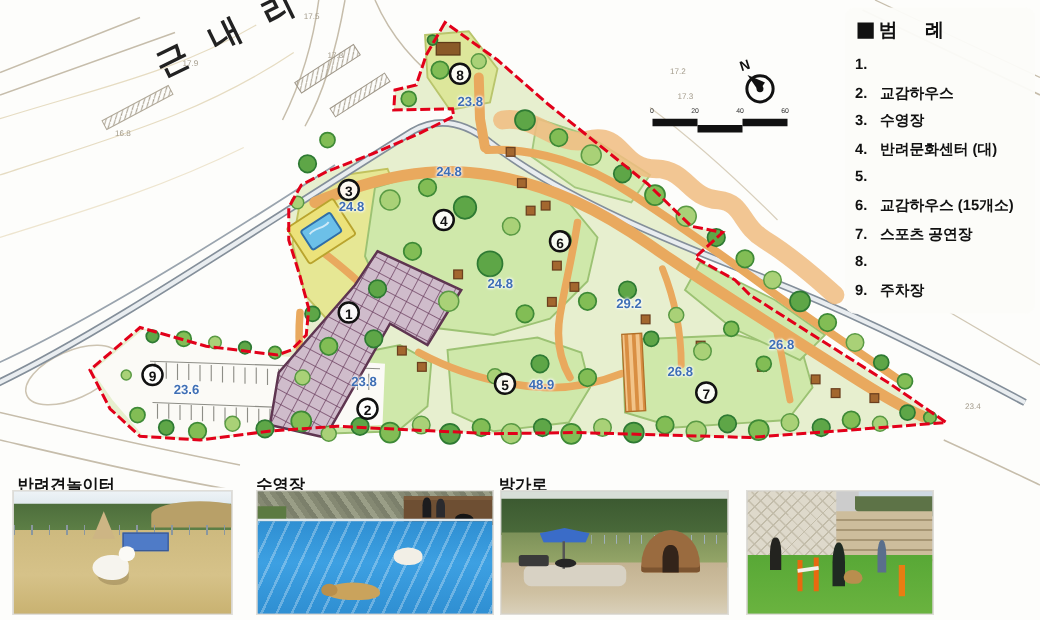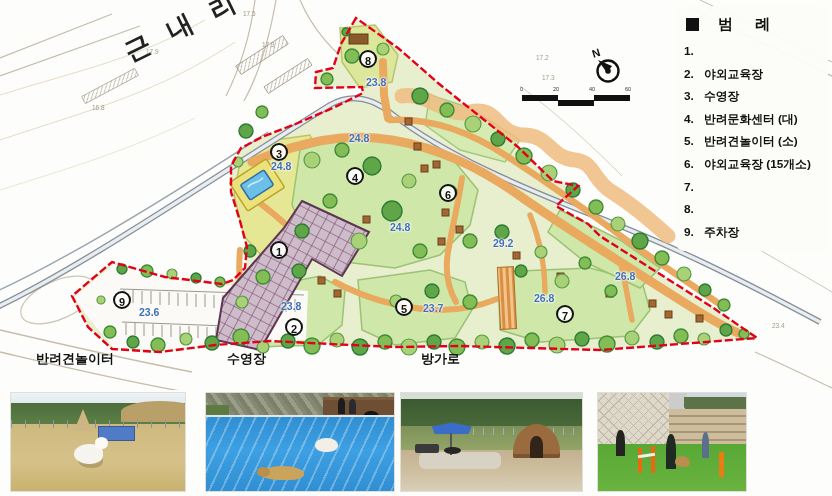--- a/index.html
+++ b/index.html
@@ -17,29 +17,29 @@
   .elev{position:absolute;font-size:10.5px;font-weight:700;color:#3f6fb5;
         text-shadow:0 0 2px #fff,0 0 2px #fff,0 0 3px #fff;white-space:nowrap;}
   .spot{position:absolute;font-size:6.5px;color:#a39b8b;white-space:nowrap;}
   .nlab{position:absolute;left:592px;top:47px;font-size:11px;font-weight:700;color:#111;
         transform:rotate(-18deg);}
   .sclab{position:absolute;font-size:5.5px;color:#333;}
 
   
   .legend{position:absolute;left:676px;top:6px;width:152px;background:rgba(252,252,249,.95);
           border-radius:8px;padding:7px 6px 8px 8px;box-sizing:border-box;}
-  .ltitle{display:flex;align-items:center;gap:19px;font-size:15px;font-weight:900;color:#111;
+  .ltitle{display:flex;align-items:center;gap:4px;font-size:15px;font-weight:900;color:#111;
           margin:2px 0 6px 2px;letter-spacing:9px;white-space:nowrap;}
   .lsq{width:13px;height:13px;background:#111;flex:0 0 auto;}
   .litem{display:flex;gap:5px;font-size:11.8px;font-weight:700;color:#111;
          line-height:22.6px;white-space:nowrap;}
   .lno{width:15px;flex:0 0 auto;text-align:left;}
 
   
-  .plabel{position:absolute;top:350px;font-size:13px;font-weight:800;color:#111;white-space:nowrap;margin-left:22px;}
+  .plabel{position:absolute;top:379px;font-size:13px;font-weight:800;color:#111;white-space:nowrap;}
   .photo{position:absolute;top:392px;height:100px;overflow:hidden;border:1px solid #e0ded8;
          box-sizing:border-box;background:#ccc;}
   .photo>div{position:absolute;}
 
   
   .p1-sky{left:0;top:0;width:100%;height:12%;background:linear-gradient(#eef3f6,#dfe9ee);}
   .p1-trees{left:0;top:10%;width:100%;height:22%;background:linear-gradient(#4d6e3c,#5d7f46);}
   .p1-hill{right:-8%;top:8%;width:45%;height:22%;background:#b8a068;border-radius:50% 50% 0 0;}
   .p1-grass{left:0;top:30%;width:100%;height:70%;
             background:linear-gradient(#cdb97e,#d6c289 55%,#c9b271);}
@@ -349,21 +349,21 @@
   <div class="marker" style="left:439px;top:184px;">6</div>
   <div class="marker" style="left:556px;top:305px;">7</div>
   <div class="marker" style="left:359px;top:50px;">8</div>
   <div class="marker" style="left:113px;top:291px;">9</div>
 
   <div class="elev" style="left:366px;top:76px;">23.8</div>
   <div class="elev" style="left:349px;top:132px;">24.8</div>
   <div class="elev" style="left:271px;top:160px;">24.8</div>
   <div class="elev" style="left:390px;top:221px;">24.8</div>
   <div class="elev" style="left:281px;top:300px;">23.8</div>
-  <div class="elev" style="left:423px;top:302px;">23.7</div>
+  <div class="elev" style="left:423px;top:302px;">48.9</div>
   <div class="elev" style="left:493px;top:237px;">29.2</div>
   <div class="elev" style="left:615px;top:270px;">26.8</div>
   <div class="elev" style="left:534px;top:292px;">26.8</div>
   <div class="elev" style="left:139px;top:306px;">23.6</div>
 
   <span class="spot" style="left:243px;top:10px;">17.5</span>
   <span class="spot" style="left:146px;top:48px;">17.9</span>
   <span class="spot" style="left:262px;top:41px;">17.3</span>
   <span class="spot" style="left:92px;top:104px;">16.8</span>
   <span class="spot" style="left:536px;top:54px;">17.2</span>
@@ -374,40 +374,40 @@
   <div class="legend">
     <div class="ltitle">
       <span class="lsq"></span>
       <span>범 례</span>
     </div>
     <div class="litem">
         <span class="lno">1.</span>
       </div>
     <div class="litem">
         <span class="lno">2.</span>
-        <span>야외교육장</span>
+        <span>교감하우스</span>
       </div>
     <div class="litem">
         <span class="lno">3.</span>
         <span>수영장</span>
       </div>
     <div class="litem">
         <span class="lno">4.</span>
         <span>반려문화센터 (대)</span>
       </div>
     <div class="litem">
         <span class="lno">5.</span>
-        <span>반려견놀이터 (소)</span>
       </div>
     <div class="litem">
         <span class="lno">6.</span>
-        <span>야외교육장 (15개소)</span>
+        <span>교감하우스 (15개소)</span>
       </div>
     <div class="litem">
         <span class="lno">7.</span>
+        <span>스포츠 공연장</span>
       </div>
     <div class="litem">
         <span class="lno">8.</span>
       </div>
     <div class="litem">
         <span class="lno">9.</span>
         <span>주차장</span>
       </div>
   </div>
 

